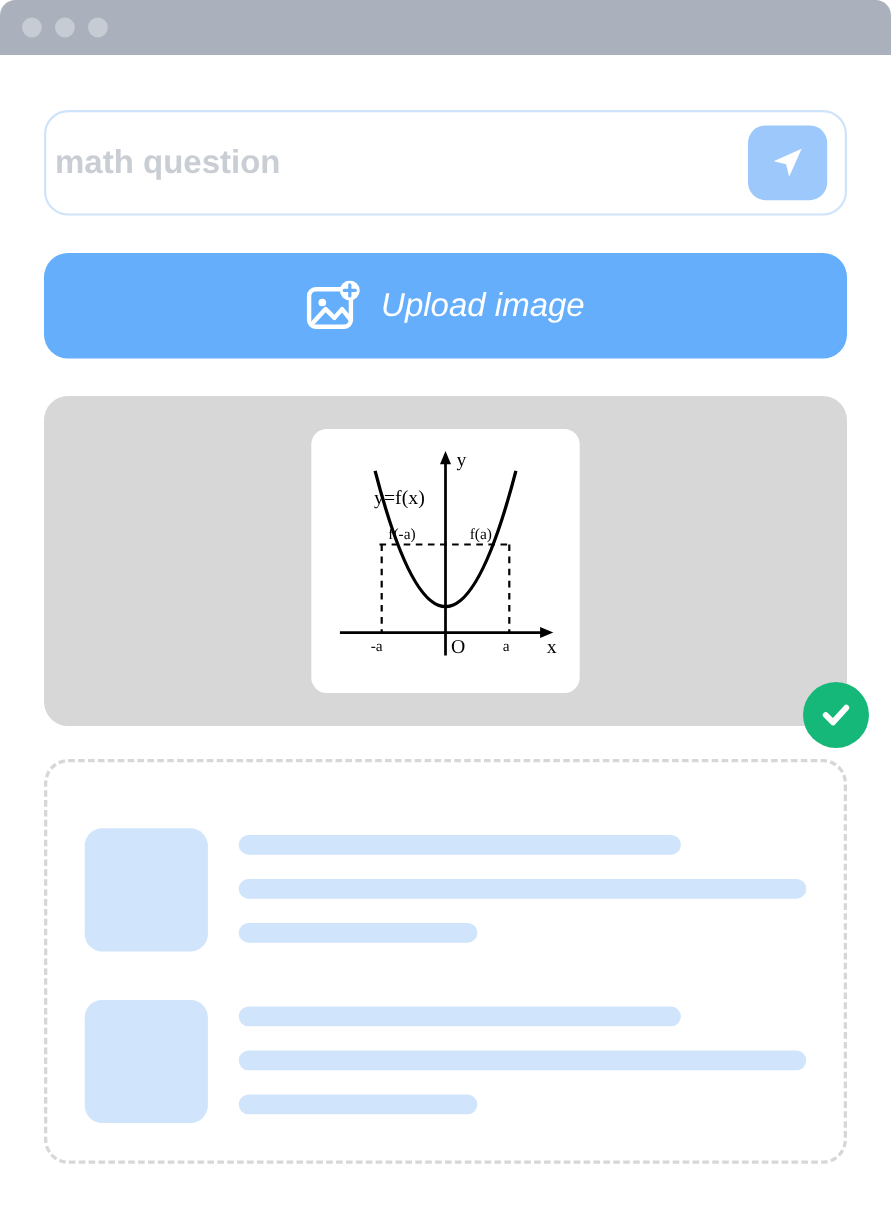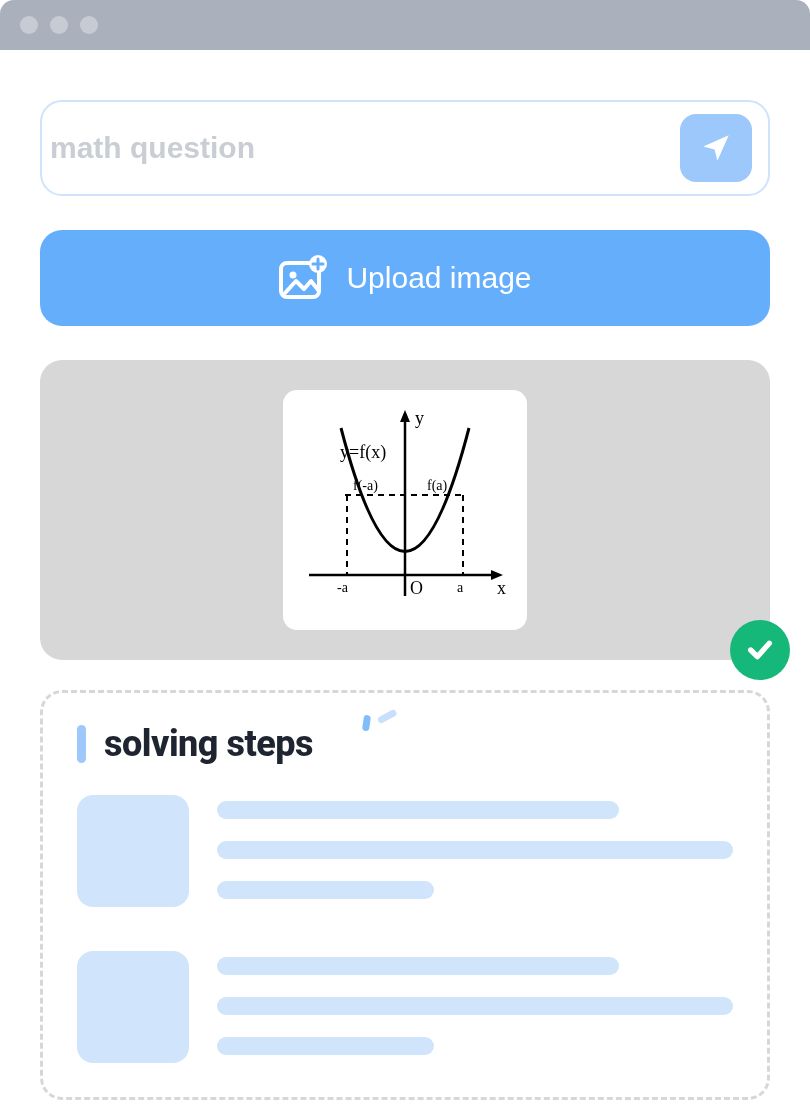--- a/index.html
+++ b/index.html
@@ -64,20 +64,21 @@
     border: none;
     border-radius: 22px;
     display: flex;
     align-items: center;
     justify-content: center;
     gap: 18px;
     cursor: pointer;
     color: #fff;
     font-size: 30px;
     font-weight: 500;
+    font-style: italic;
   }
   .preview-panel {
     margin-top: 34px;
     background: #d7d7d7;
     border-radius: 22px;
     height: 300px;
     display: flex;
     align-items: center;
     justify-content: center;
     position: relative;
@@ -217,28 +218,20 @@
       </svg>
     </div>
     <div class="check-badge">
       <svg width="32" height="32" viewBox="0 0 24 24">
         <path d="M5 12 L10 17 L19 7" fill="none" stroke="#fff" stroke-width="4" stroke-linecap="round" stroke-linejoin="round"></path>
       </svg>
     </div>
   </div>
 
   <div class="steps-panel">
-    <div class="steps-header">
-      <div class="accent-bar"></div>
-      <div class="steps-title">solving steps</div>
-      <svg class="sparkle" width="40" height="30" viewBox="0 0 40 30">
-        <rect x="4" y="10" width="7" height="16" rx="3.5" fill="#82bdfb" transform="rotate(8 7 18)"></rect>
-        <rect x="18" y="8" width="20" height="7" rx="3.5" fill="#c9e0fb" transform="rotate(-28 28 11)"></rect>
-      </svg>
-    </div>
 
     <div class="step-row">
       <div class="step-thumb"></div>
       <div class="step-lines">
         <div class="line w1"></div>
         <div class="line w2"></div>
         <div class="line w3"></div>
       </div>
     </div>
 

